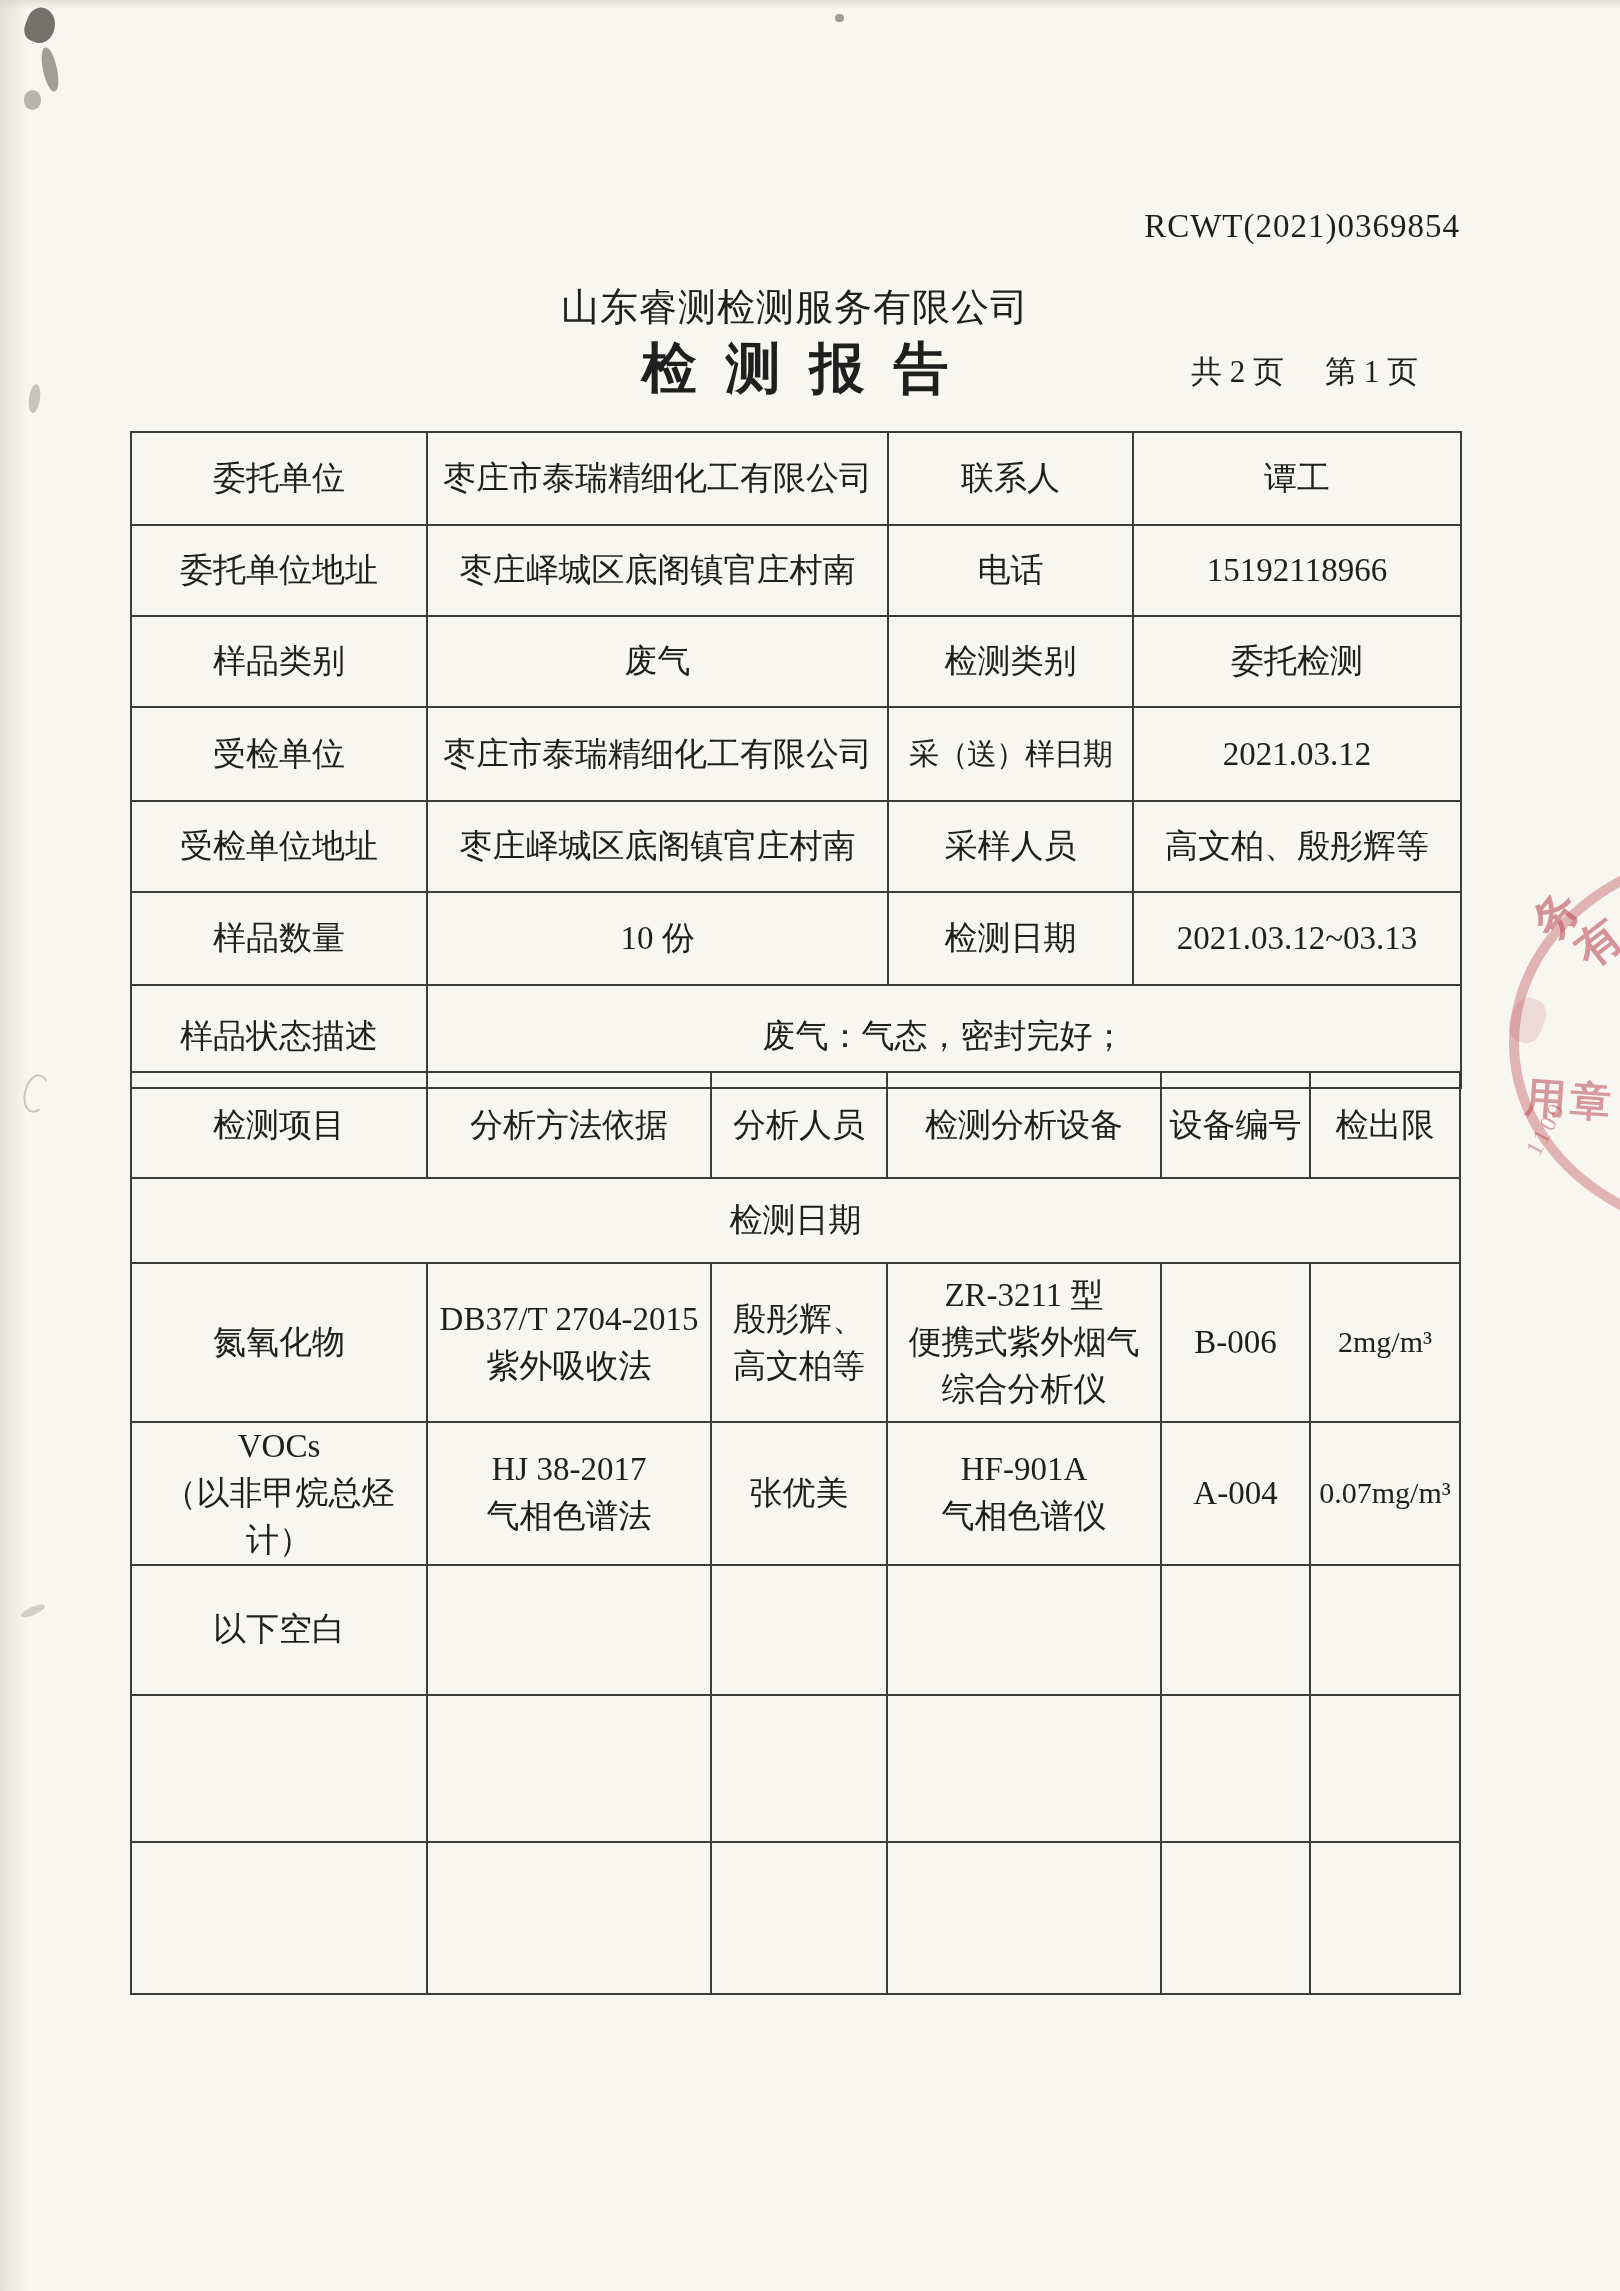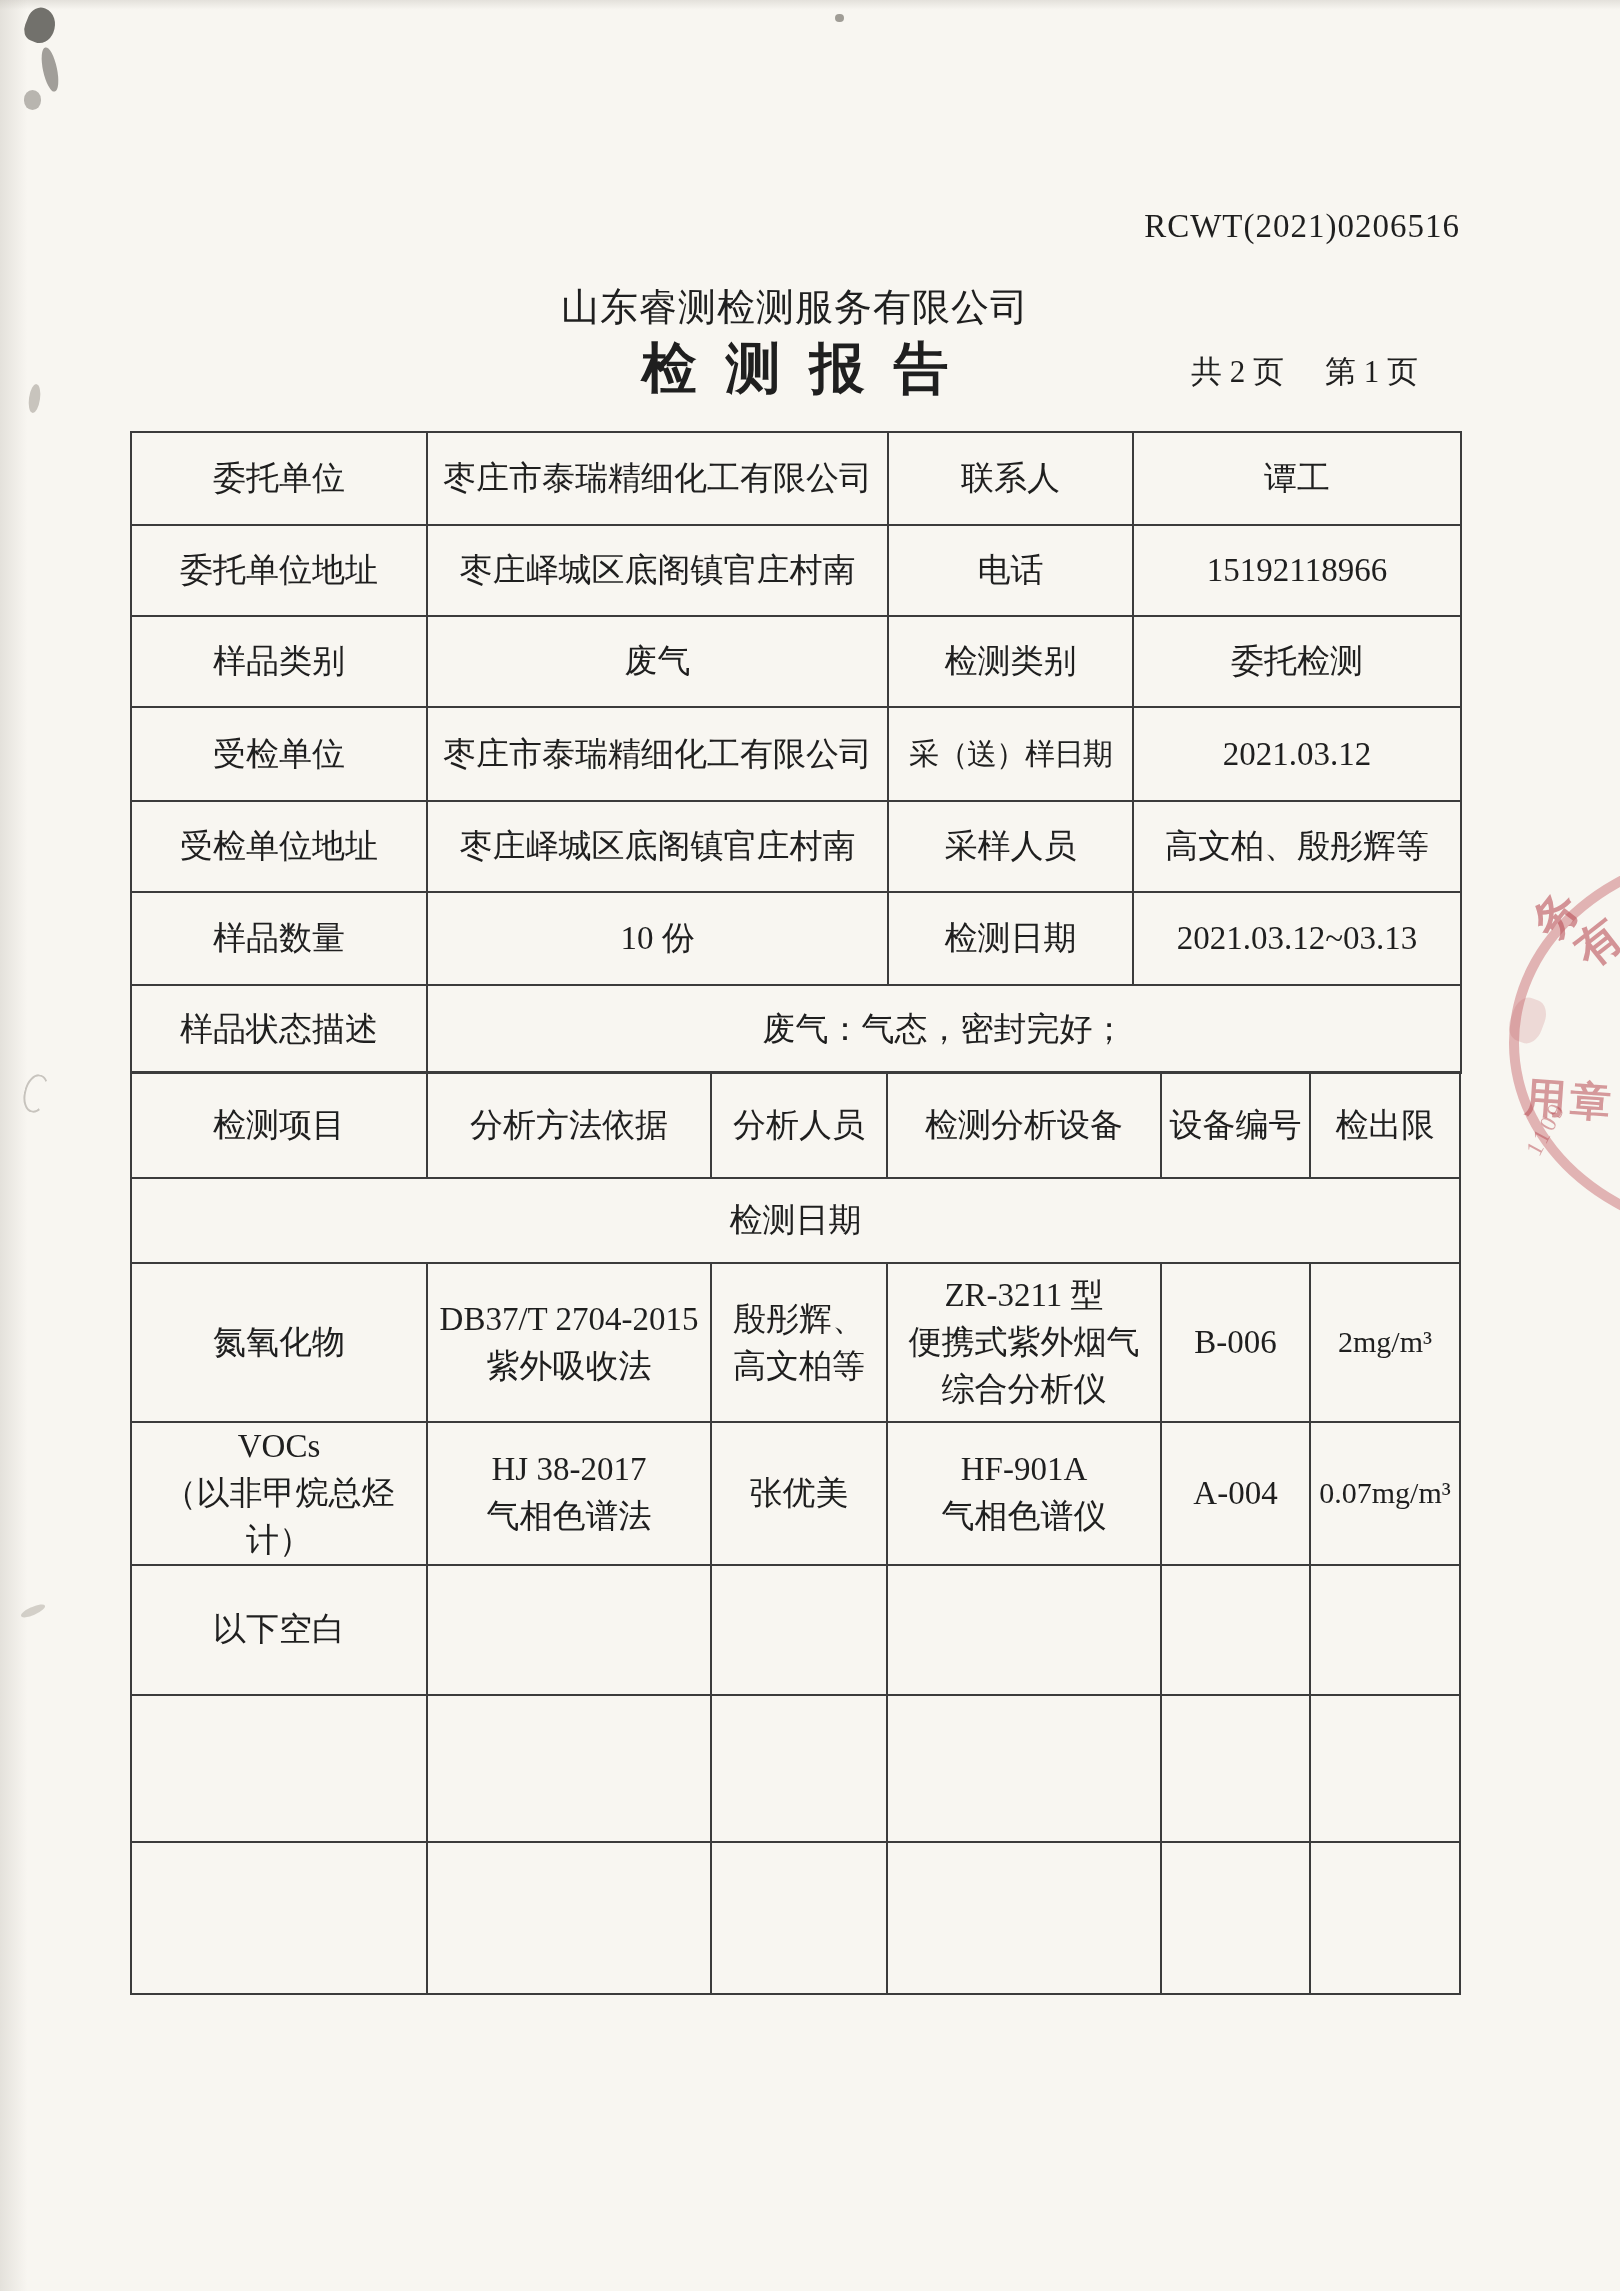--- a/index.html
+++ b/index.html
@@ -86,21 +86,21 @@
   .m2 { left: 43px; top: 47px;  width: 13.7px; height: 45px; background:#5a5650; opacity:.55; border-radius:50%; transform:rotate(-12deg); }
   .m3 { left: 23.5px; top: 90px;  width: 17.6px; height: 19.6px; background:#6a665f; opacity:.45; border-radius:50%; }
   .m4 { left: 835px; top: 13.7px; width: 8.8px;  height: 8.8px;  background:#7b776f; opacity:.7;  border-radius:50%; }
   .m5 { left: 29px; top: 384px; width: 10.8px; height: 29px; background:#8d887f; opacity:.45; border-radius:50%; transform:rotate(8deg); }
   .m6 { left: 23.5px; top: 1074px; width: 19.6px; height: 35px; border:2.9px solid rgba(122,117,108,.38); border-right-color:transparent; border-radius:50%; transform:rotate(14deg); }
   .m7 { left: 19.6px; top: 1607px; width: 25.5px; height: 7.8px; background:#9a958c; opacity:.4; border-radius:50%; transform:rotate(-24deg); }
 </style>
 </head>
 <body>
 
-<div class="report-no">RCWT(2021)0206516</div>
+<div class="report-no">RCWT(2021)0369854</div>
 <div class="company-name">山东睿测检测服务有限公司</div>
 <div class="report-title">检测报告</div>
 <div class="page-indicator">
   <span>共 2 页</span>
   <span>第 1 页</span>
 </div>
 
 <table class="doc-table" id="table-info">
   <colgroup>
       <col style="width:296px">
@@ -138,21 +138,21 @@
     <td>枣庄峄城区底阁镇官庄村南</td>
     <td>采样人员</td>
     <td>高文柏、殷彤辉等</td>
   </tr>
   <tr style="height:93px">
     <td>样品数量</td>
     <td>10 份</td>
     <td>检测日期</td>
     <td>2021.03.12~03.13</td>
   </tr>
-  <tr style="height:88px">
+  <tr style="height:103px">
     <td>样品状态描述</td>
     <td colspan="3">废气：气态，密封完好；</td>
   </tr>
 </tbody>
   </table>
 
 <table class="doc-table" id="table-method">
   <colgroup>
       <col style="width:296px">
       <col style="width:284px">

